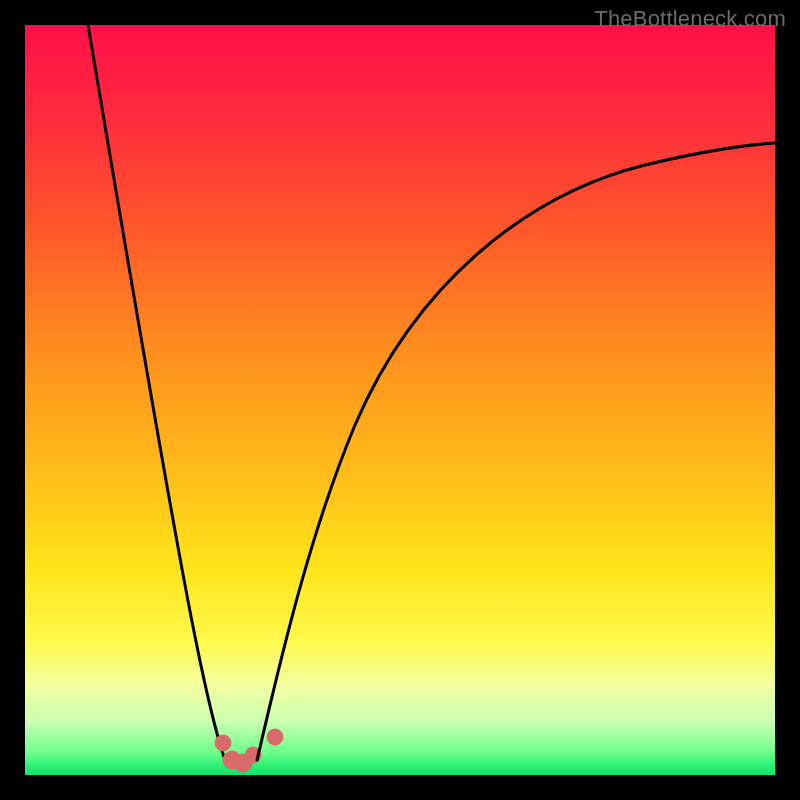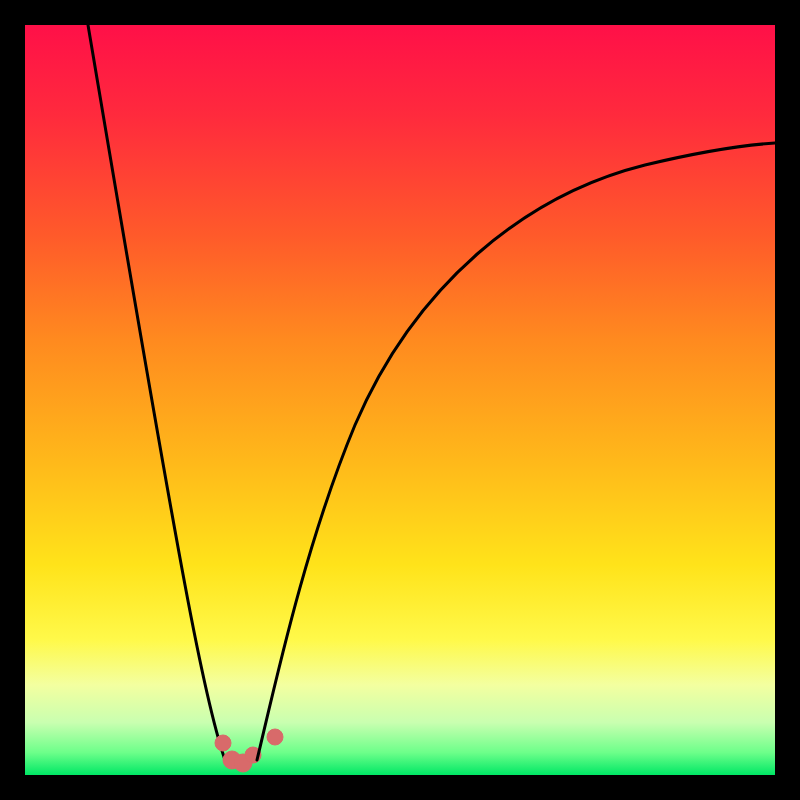--- a/index.html
+++ b/index.html
@@ -32,20 +32,21 @@
     top: 25px;
     width: 750px;
     height: 750px;
     display: block;
   }
 </style>
 </head>
 <body>
 <div class="outer">
 
+  <div class="watermark">TheBottleneck.com</div>
 
   <svg viewBox="0 0 750 750" preserveAspectRatio="none">
     <defs>
       <linearGradient id="bg-grad" x1="0" y1="0" x2="0" y2="1">
         <stop offset="0%" stop-color="#ff1048"></stop>
         <stop offset="12%" stop-color="#ff2a3d"></stop>
         <stop offset="28%" stop-color="#ff5a2a"></stop>
         <stop offset="42%" stop-color="#ff8a1f"></stop>
         <stop offset="58%" stop-color="#ffb81a"></stop>
         <stop offset="72%" stop-color="#ffe31a"></stop>

